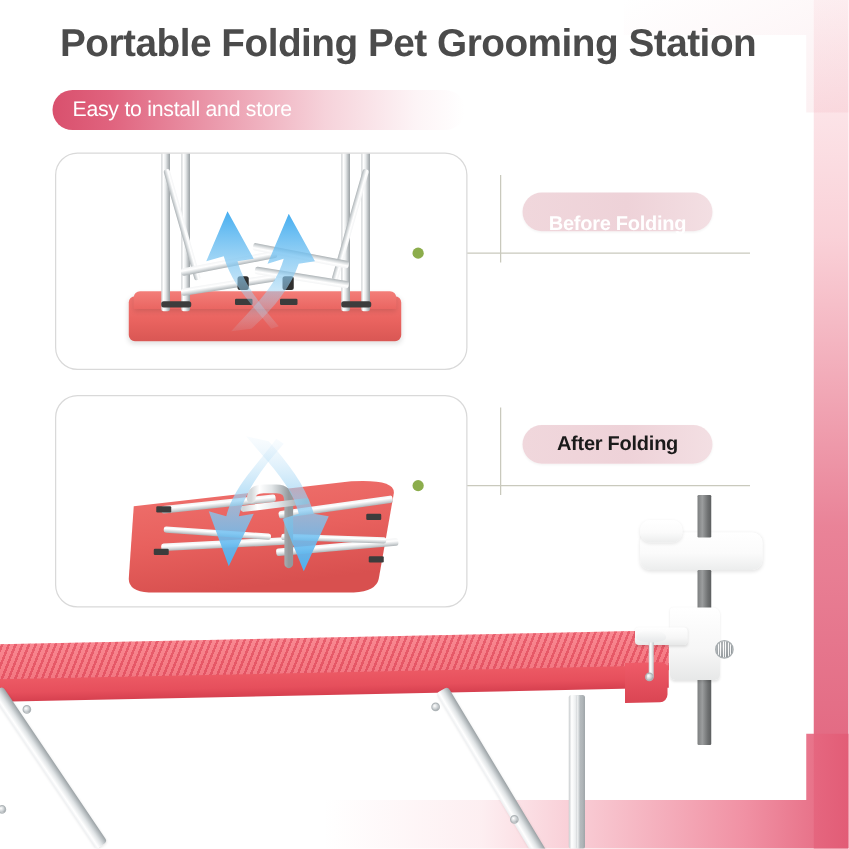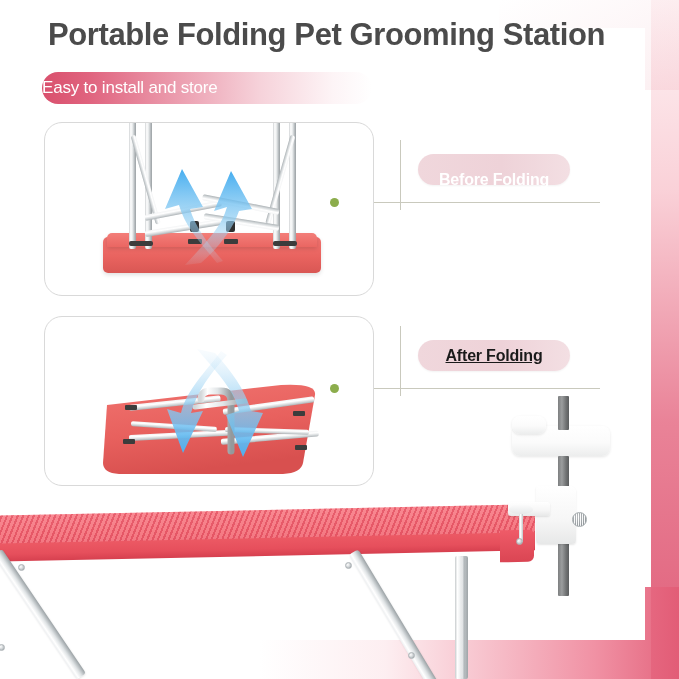--- a/index.html
+++ b/index.html
@@ -95,21 +95,21 @@
         #d9506d 0%,
         #e0637e 14%,
         #eb9bad 40%,
         #f6d2da 66%,
         #fdf4f6 88%,
         #ffffff 100%);
     display: flex;
     align-items: center;
   }
   .subtitle-pill span {
-    margin-left: 0;
+    margin-left: 16px;
     color: #ffffff;
     font-size: 17px;
     font-weight: normal;
     letter-spacing: -0.2px;
     white-space: nowrap;
   }
 
   
   .illus-card {
     position: absolute;
@@ -167,21 +167,21 @@
   }
   #pill-before { left: 418px; top: 154px; width: 152px; }
   #pill-after  { left: 418px; top: 340px; width: 152px; }
   .fold-pill span {
     font-size: 16px;
     font-weight: bold;
     letter-spacing: -0.2px;
     white-space: nowrap;
   }
   #pill-before span { color: #ffffff; margin-top: 20px; }
-  #pill-after  span { color: #1a1a1a; text-decoration: underline; }
+  #pill-after  span { color: #1a1a1a; }
 
   
   .connector-line {
     position: absolute;
     z-index: 4;
     height: 1px;
     background: #c9c9bd;
   }
   #line-before { left: 332px; top: 202px; width: 268px; }
   #line-after  { left: 332px; top: 388px; width: 268px; }

